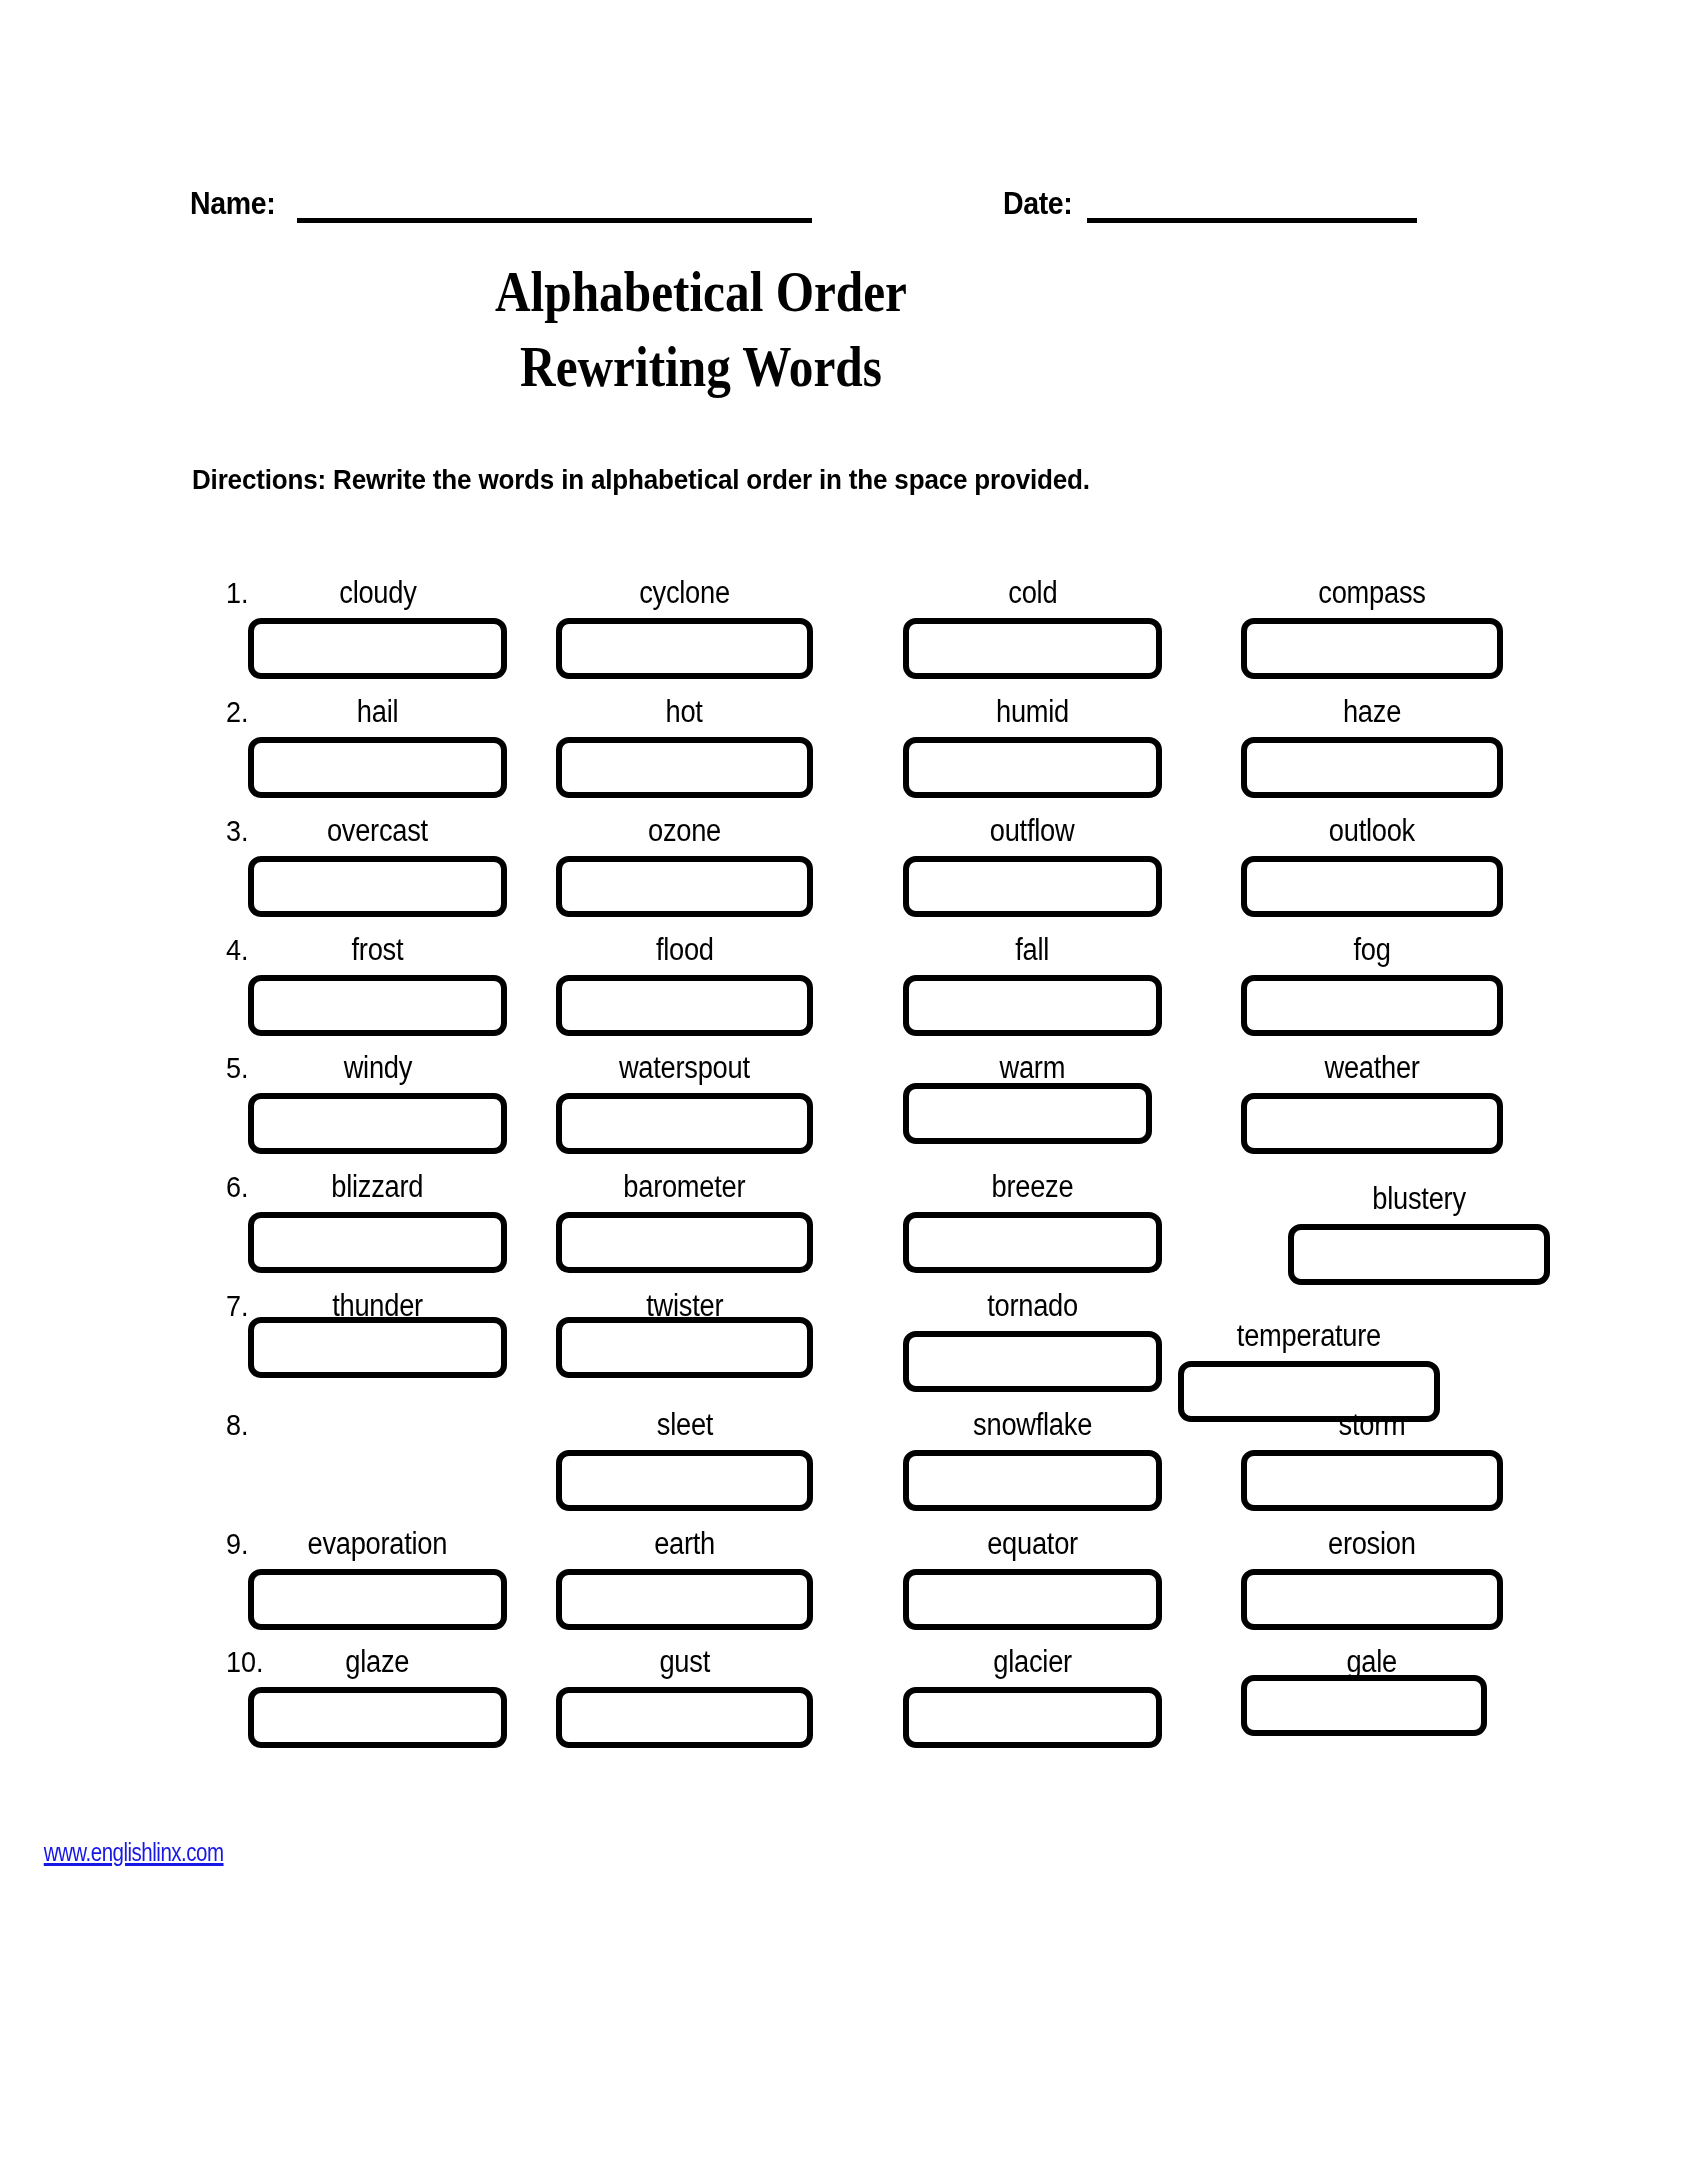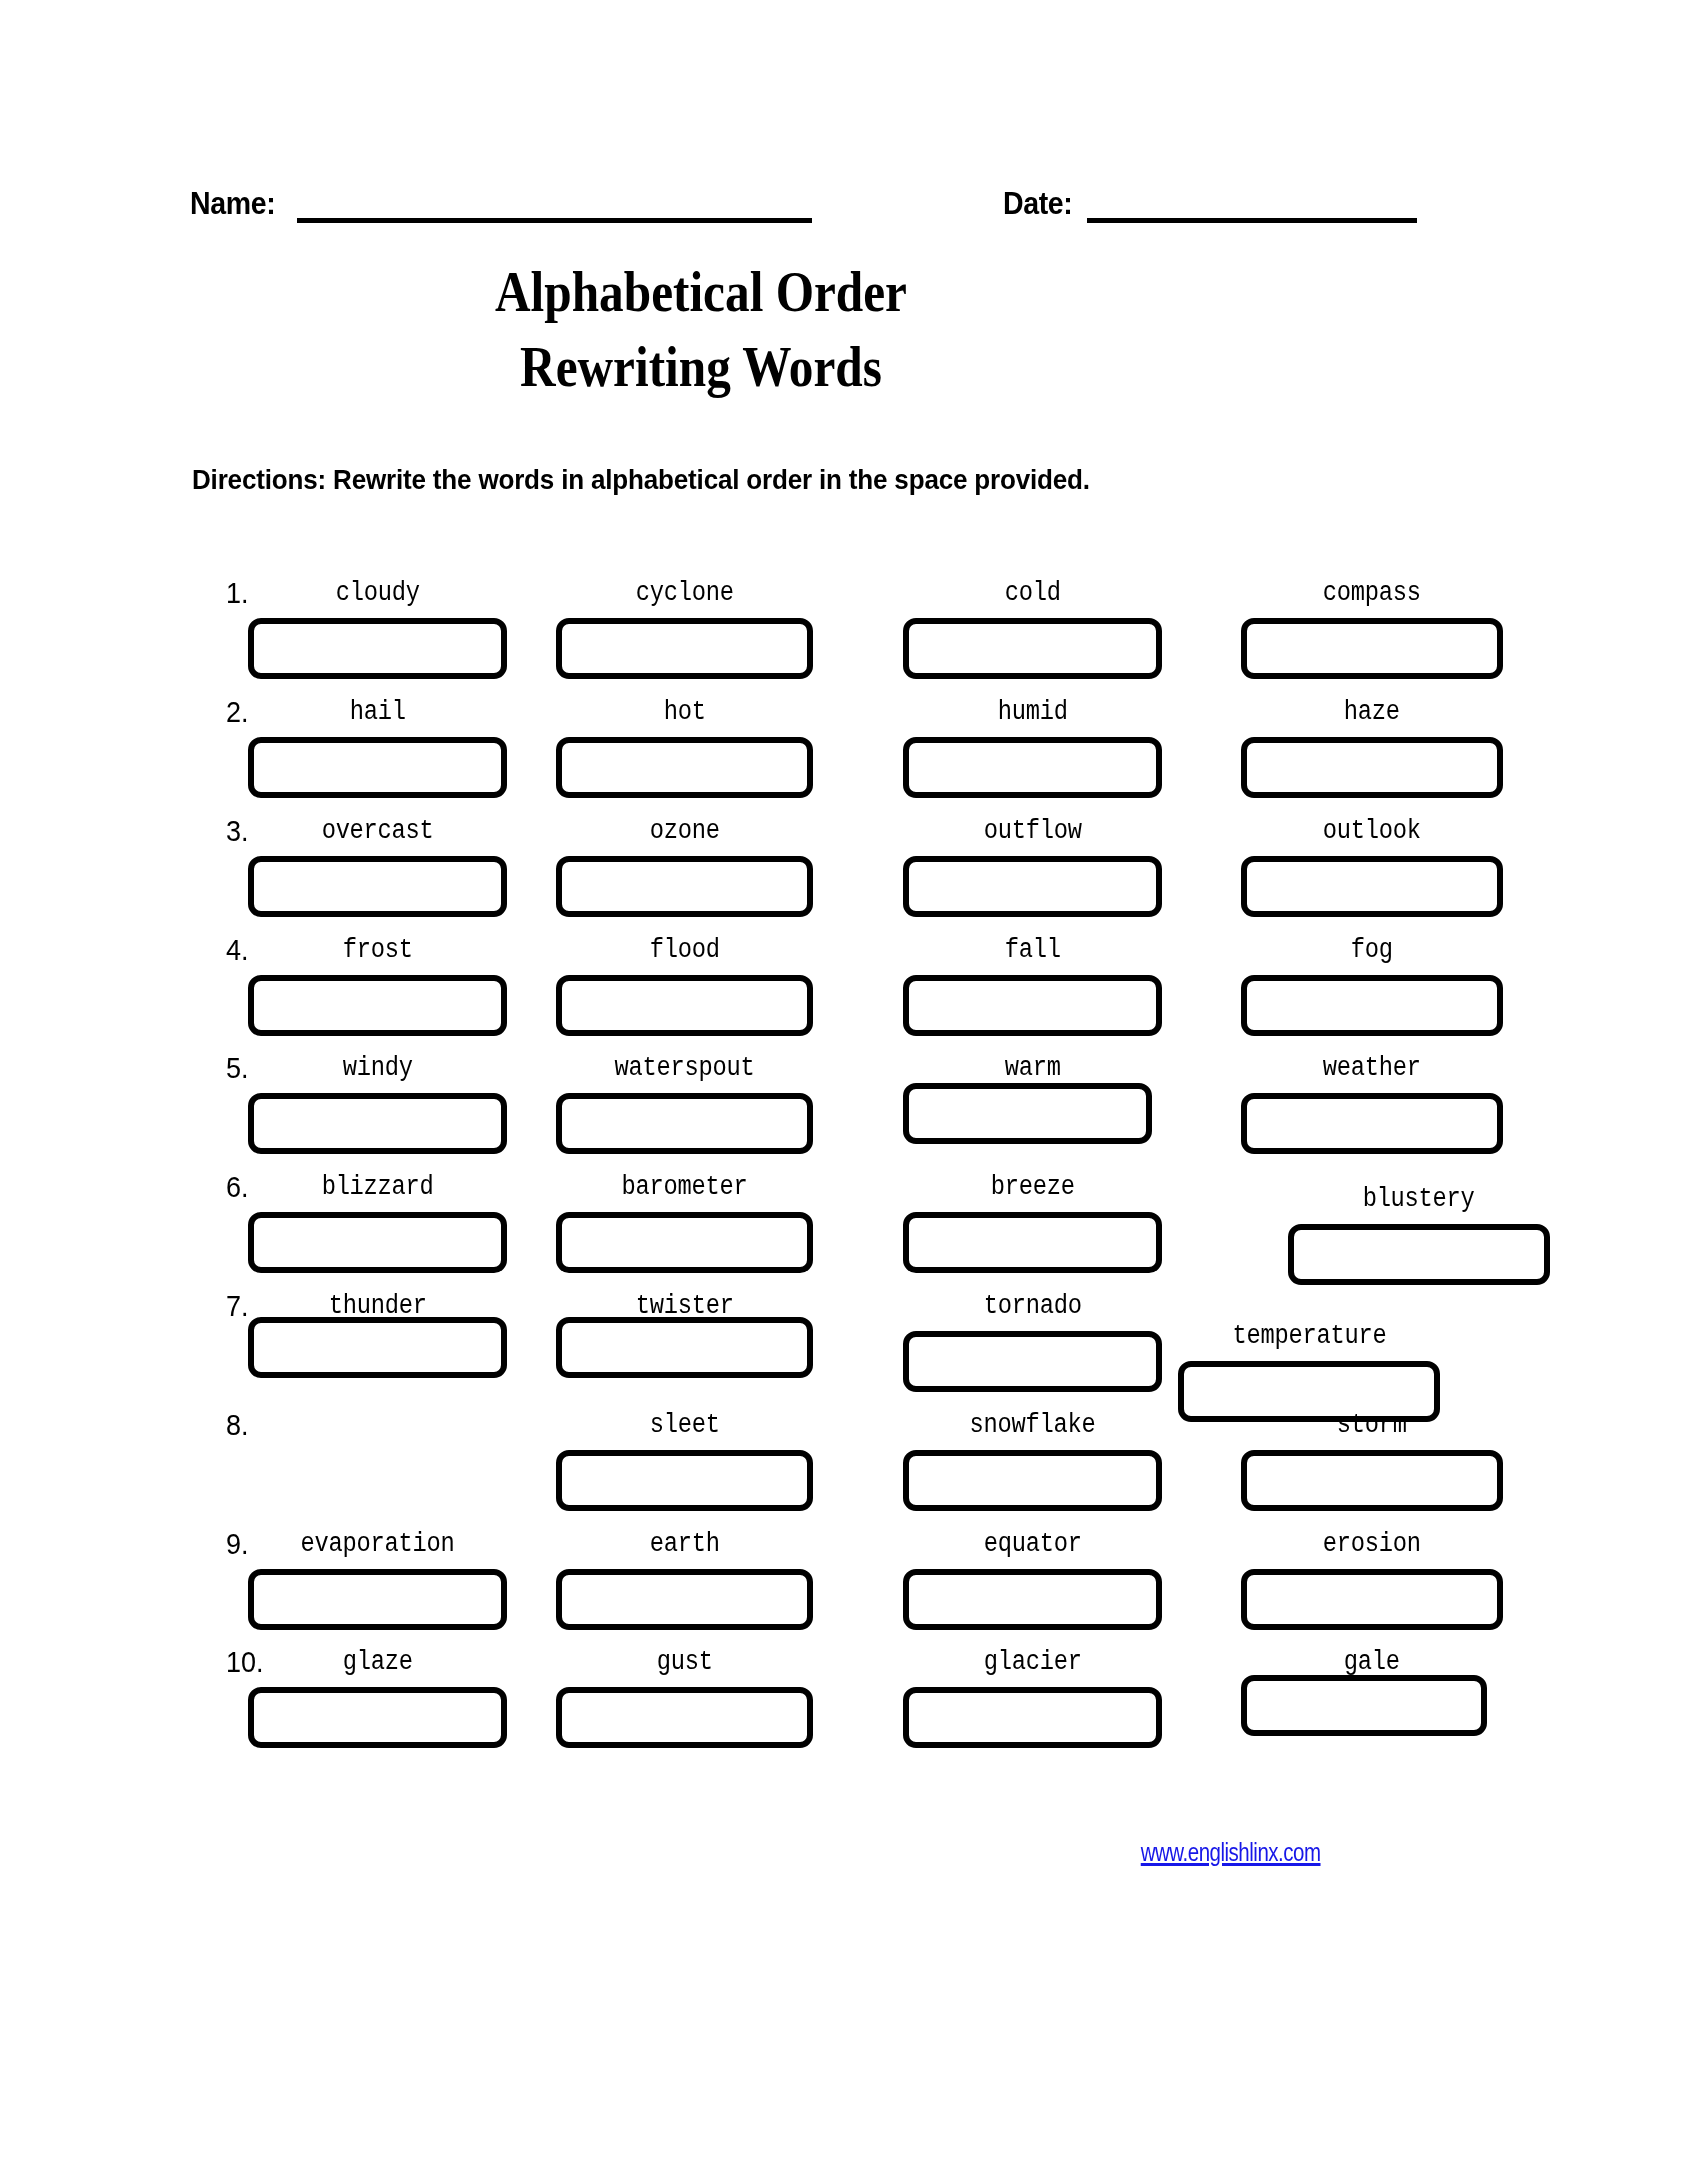--- a/index.html
+++ b/index.html
@@ -136,22 +136,22 @@
     position: absolute;
     top: 0;
     height: 119px;
   }
   .word {
     position: absolute;
     left: 0;
     top: 0px;
     width: 100%;
     text-align: center;
-    font-family: Liberation Mono, monospace;
-    font-size: 27px;
+    font-family: Liberation Sans, sans-serif;
+    font-size: 31px;
     line-height: 38px;
     letter-spacing: -0.3px;
     white-space: nowrap;
   }
   .word > span {
     display: inline-block;
     transform: scaleX(0.88);
   }
   .answer-box {
     position: absolute;
@@ -164,21 +164,22 @@
     border-radius: 13px;
     background: #ffffff;
   }
 
   
   .footer {
     position: absolute;
     left: 0;
     top: 1837px;
     width: 1340px;
-    text-align: right;
+    text-align: left;
+    padding-left: 24px;
   }
   .footer-link {
     font-family: "Liberation Sans", sans-serif;
     font-size: 25px;
     line-height: 30px;
     color: #1717e8;
     text-decoration: underline;
     text-decoration-thickness: 3px;
     letter-spacing: -0.6px;
     display: inline-block;

